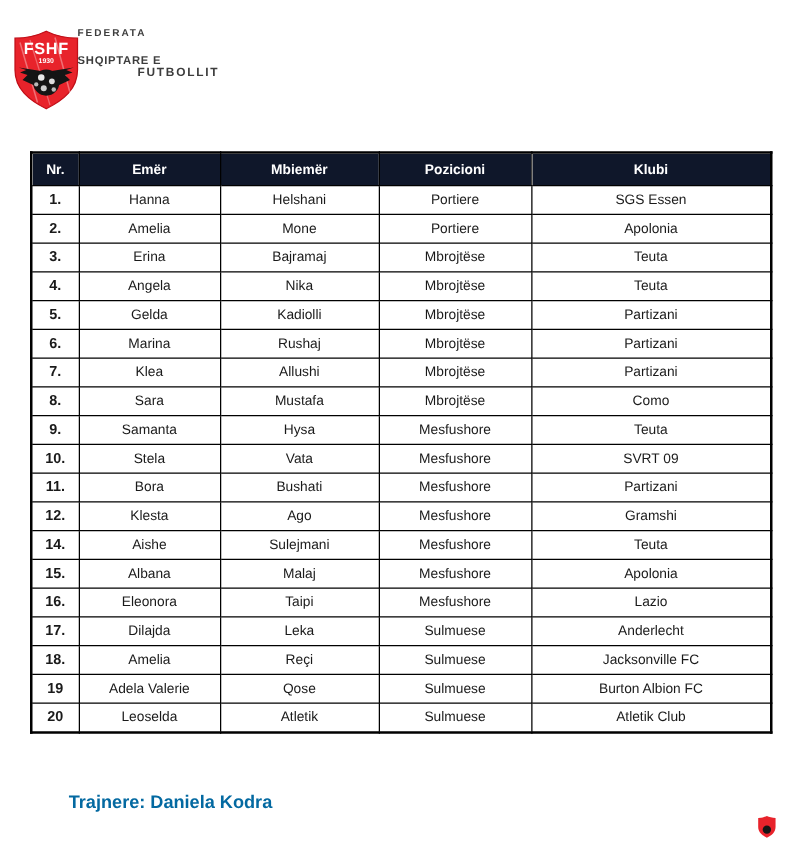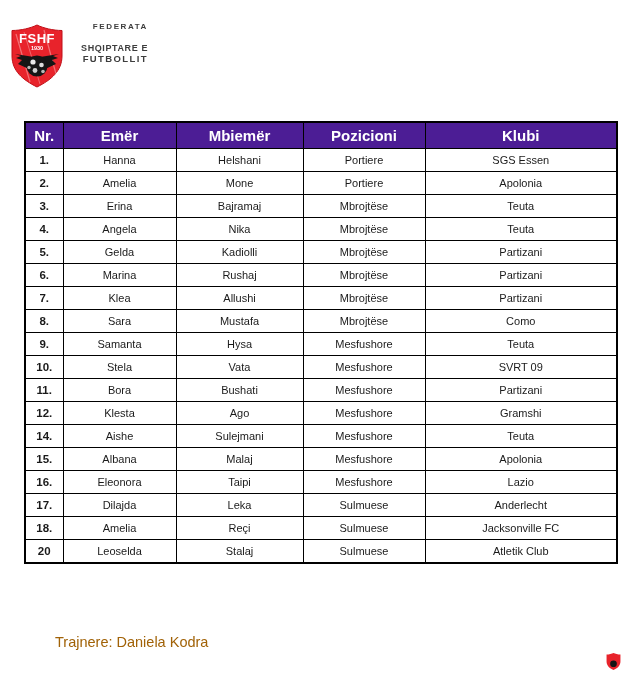--- a/index.html
+++ b/index.html
@@ -5,49 +5,49 @@
   html,body{margin:0;padding:0;}
   body{
     width:640px;height:680px;position:relative;background:#ffffff;
     font-family:"Liberation Sans","DejaVu Sans",sans-serif;
     color:#1a1a1a;overflow:hidden;
   }
   
   .logo-wrap{position:absolute;left:10px;top:24px;width:54px;height:64px;}
   .fed-text{
     position:absolute;left:62px;top:22px;width:86px;
-    display:flex;flex-direction:column;align-items:flex-end;
+    display:flex;flex-direction:column;align-items:flex-start;
     color:#3d3d3d;line-height:1.15;
   }
   .fed-line1{font-size:8px;font-weight:600;letter-spacing:1.6px;}
   .fed-line2{font-size:9px;font-weight:800;letter-spacing:0.6px;margin-top:12px;}
-  .fed-line3{font-size:9.5px;font-weight:800;letter-spacing:1.4px;}
+  .fed-line3{font-size:9.5px;font-weight:800;letter-spacing:1.4px;padding-left:48px;}
   
   .roster{
     position:absolute;left:24px;top:121px;width:592px;
     border-collapse:collapse;table-layout:fixed;
     border:2px solid #000;
   }
   .roster th,.roster td{
     border:1.5px solid #000;
     text-align:center;vertical-align:middle;
     padding:0 2px;overflow:hidden;white-space:nowrap;
   }
   .roster th{
-    height:25px;background:#4c1d95;color:#ffffff;
-    font-size:15px;font-weight:bold;
+    height:25px;background:#0f172a;color:#ffffff;
+    font-size:11px;font-weight:bold;
   }
   .roster td{height:22px;font-size:11px;background:#ffffff;}
   .roster td.nr{font-weight:bold;font-size:11.5px;}
   col.c-nr{width:38px;} col.c-emer{width:113px;} col.c-mbiemer{width:127px;}
   col.c-poz{width:122px;} col.c-klubi{width:192px;}
   
   .coach{
     position:absolute;left:55px;top:634px;
-    font-size:14.5px;font-weight:normal;color:#a16207;
+    font-size:14.5px;font-weight:bold;color:#0369a1;
   }
   .corner-mark{position:absolute;left:606px;top:652px;width:15px;height:19px;}
 </style>
 </head>
 <body>
 
 <div class="logo-wrap">
   <svg width="54" height="64" viewBox="0 0 54 64">
     <path d="M27,1 C21,4 11,6.5 2,6.5 L2,32 C2,47 13,56 27,63 C41,56 52,47 52,32 L52,6.5 C43,6.5 33,4 27,1 Z" fill="#E8232B" stroke="#C00F18" stroke-width="1"></path>
     <path d="M6,10 L20,58" stroke="#ffffff" stroke-width="1.2" opacity="0.35"></path>
@@ -221,25 +221,32 @@
   </tr>
 
   <tr>
     <td class="nr">18.</td>
     <td>Amelia</td>
     <td>Reçi</td>
     <td>Sulmuese</td>
     <td>Jacksonville FC</td>
   </tr>
 
+  <tr>
+    <td class="nr">19</td>
+    <td>Adela Valerie</td>
+    <td>Qose</td>
+    <td>Sulmuese</td>
+    <td>Burton Albion FC</td>
+  </tr>
 
   <tr>
     <td class="nr">20</td>
     <td>Leoselda</td>
-    <td>Stalaj</td>
+    <td>Atletik</td>
     <td>Sulmuese</td>
     <td>Atletik Club</td>
   </tr>
 </tbody>
 </table>
 
 <div class="coach">Trajnere: Daniela Kodra</div>
 
 <svg class="corner-mark" viewBox="0 0 54 64">
   <path d="M27,1 C21,4 11,6.5 2,6.5 L2,32 C2,47 13,56 27,63 C41,56 52,47 52,32 L52,6.5 C43,6.5 33,4 27,1 Z" fill="#E8232B"></path>

